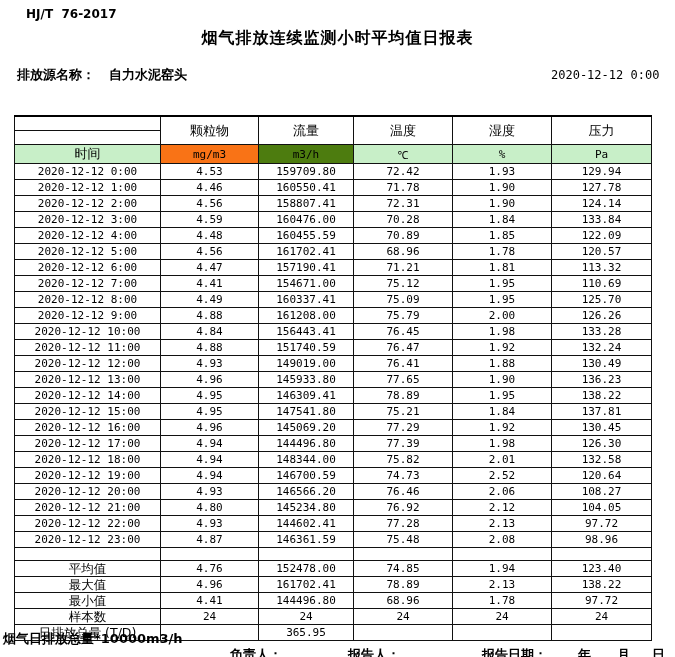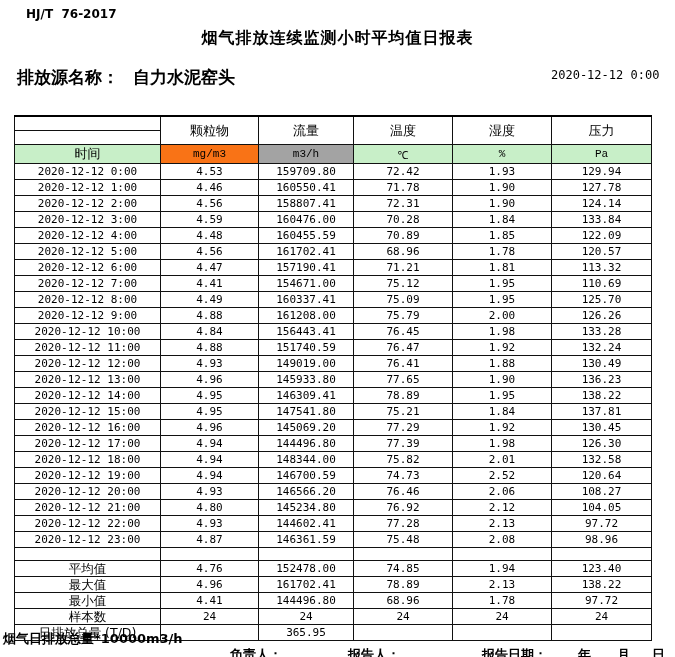--- a/index.html
+++ b/index.html
@@ -10,41 +10,41 @@
   #std-ref {
     position:absolute; left:14px; top:7px;
     font-weight:bold; font-size:12px; white-space:pre;margin-left:12px;
   }
   #title {
     position:absolute; left:0; right:0; top:28px; text-align:center;
     font-weight:bold; font-size:16px; letter-spacing:1px;
   }
   #source-line {
     position:absolute; left:17px; top:66px;
-    font-weight:bold; font-size:17px;
+    font-weight:bold; font-size:13px;
   }
   #source-line .src-name { margin-left:14px; }
   #report-datetime {
     position:absolute; left:551px; top:68px;
     font-family:"DejaVu Sans Mono", monospace; font-size:12px;
   }
 
   table.report {
     position:absolute; left:14px; top:115px; width:637px;
     border-collapse:collapse; table-layout:fixed;
     border:1px solid #111;
   }
   table.report { border-top:2px solid #000; }
   td {
     border:1px solid #111; padding:0; text-align:center;
     overflow:hidden; white-space:nowrap; vertical-align:middle;
   }
   tr.hdr-row td { height:13px;text-align:center; }
   td.pollutant-name { font-size:13px; }
-  tr.unit-row td { height:16px;font-family:Liberation Mono, monospace; }
+  tr.unit-row td { height:16px; }
   td.time-header { font-size:13px; }
   td.unit { font-family:"DejaVu Sans Mono", monospace; font-size:11px; }
   tr.data-row td { height:15px; line-height:14px; }
   td.num { font-family:"DejaVu Sans Mono", monospace; font-size:11px; }
   tr.spacer-row td { height:12px; }
   tr.summary-row td { height:15px; line-height:14px; }
   td.summary-label { font-size:12.5px;margin-left:16px; }
 
   .footer-text { position:absolute; font-weight:bold; font-size:13px; white-space:nowrap;margin-top:8px; }
   #note          { left:3px;   top:622px; }
@@ -86,21 +86,21 @@
         <td rowspan="2" class="pollutant-name">温度</td>
         <td rowspan="2" class="pollutant-name">湿度</td>
         <td rowspan="2" class="pollutant-name">压力</td>
       </tr>
       <tr class="hdr-row">
         <td class="corner"></td>
       </tr>
       <tr class="unit-row">
         <td class="time-header" style="background: rgb(200, 239, 200);">时间</td>
         <td class="unit" style="background: #f97316;">mg/m3</td>
-        <td class="unit" style="background: #a3a3a3;">m3/h</td>
+        <td class="unit" style="background: #4d7c0f;">m3/h</td>
         <td class="unit" style="background: rgb(200, 239, 200);">℃</td>
         <td class="unit" style="background: rgb(200, 239, 200);">%</td>
         <td class="unit" style="background: rgb(200, 239, 200);">Pa</td>
       </tr>
     </tbody>
     <tbody id="data-body">
         <tr class="data-row">
           <td class="num">2020-12-12 0:00</td>
           <td class="num">4.53</td>
           <td class="num">159709.80</td>

